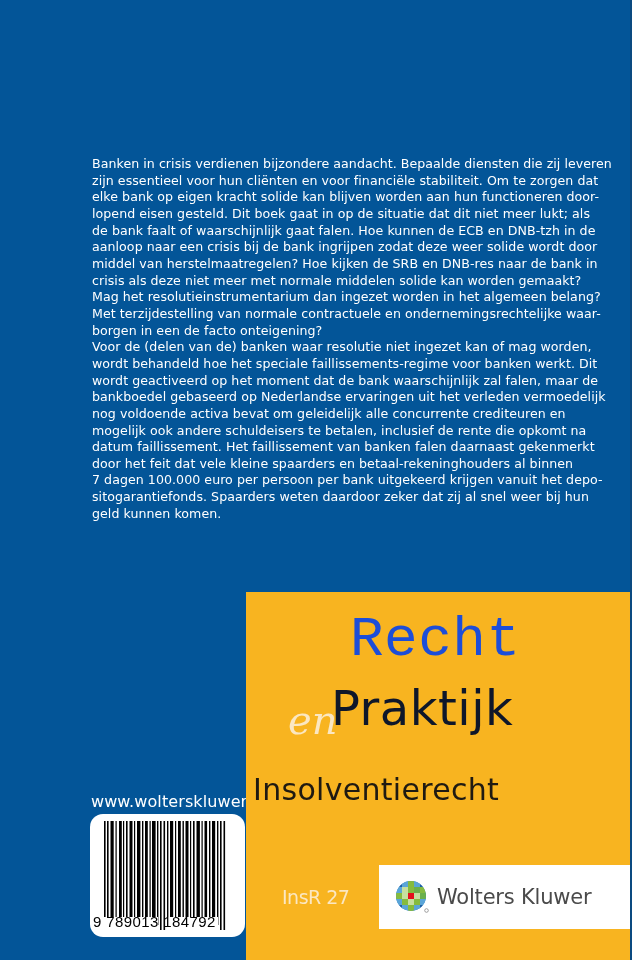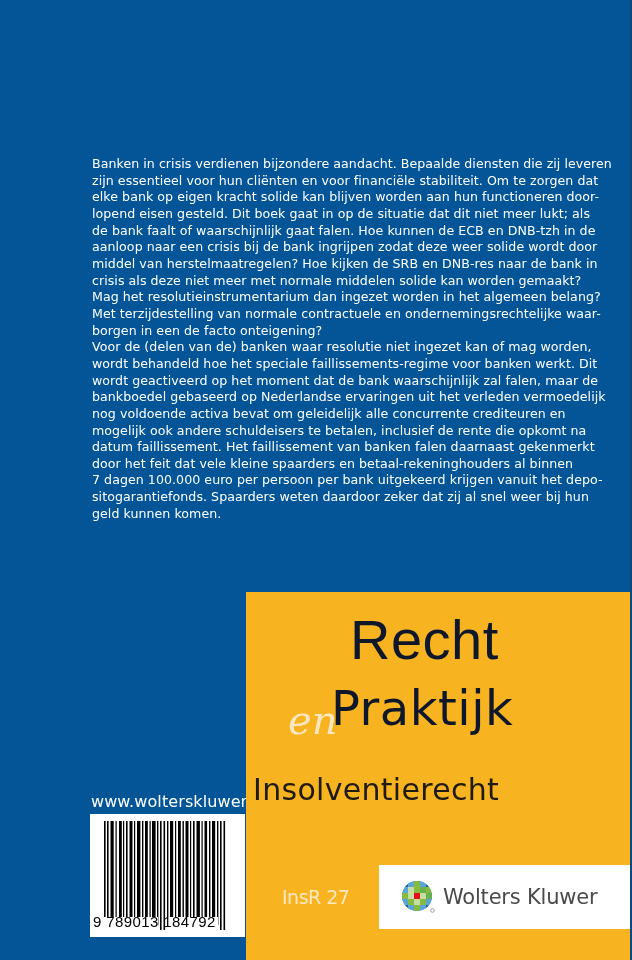--- a/index.html
+++ b/index.html
@@ -31,23 +31,23 @@
 
     .series-box {
       position: absolute;
       left: 246px; top: 592px;
       width: 386px; height: 368px;
       background: #f8b420;
     }
     .title-recht {
       position: absolute;
       left: 104px; top: 20px;
-      font-family: Liberation Sans, sans-serif;
+      font-family: Liberation Mono, monospace;
       font-size: 56px;
-      color: #0f172a;
+      color: #1d4ed8;
       letter-spacing: 0.5px;
       line-height: 1;
       font-weight: normal;
     }
     .title-en {
       position: absolute;
       left: 24px; top: 108px;
       font-family: "DejaVu Serif", serif;
       font-style: italic;
       font-size: 40px;
@@ -81,21 +81,21 @@
       color: #fbe7c2;
       letter-spacing: -0.5px;
       line-height: 1;
     }
     .publisher-box {
       position: absolute;
       left: 133px; top: 273px;
       width: 253px; height: 64px;
       background: #ffffff;
       display: flex; align-items: center;
-      padding-left: 22px;
+      padding-left: 16px;
     }
     .wk-logo {
       width: 34px; height: 34px; flex: 0 0 34px;
       margin-right: 8px;
       position: relative;
     }
     .wk-name {
       font-family: "DejaVu Sans", sans-serif;
       font-size: 21px;
       color: #4a4a4a;
@@ -109,20 +109,21 @@
       color: #ffffff;
       font-size: 16px;
       letter-spacing: 0.1px;
       font-family: "DejaVu Sans", sans-serif;
     }
     .barcode-box {
       position: absolute;
       left: 90px; top: 814px;
       width: 155px; height: 123px;
       background: #ffffff;
+      border-radius: 13px;
     }
     .barcode-svg { position: absolute; left: 0; top: 0; }
     .isbn-digits {
       position: absolute;
       left: 3px; top: 100px;
       font-family: "Liberation Sans", sans-serif;
       font-size: 15px;
       color: #000;
       letter-spacing: 0.4px;
       background: transparent;

